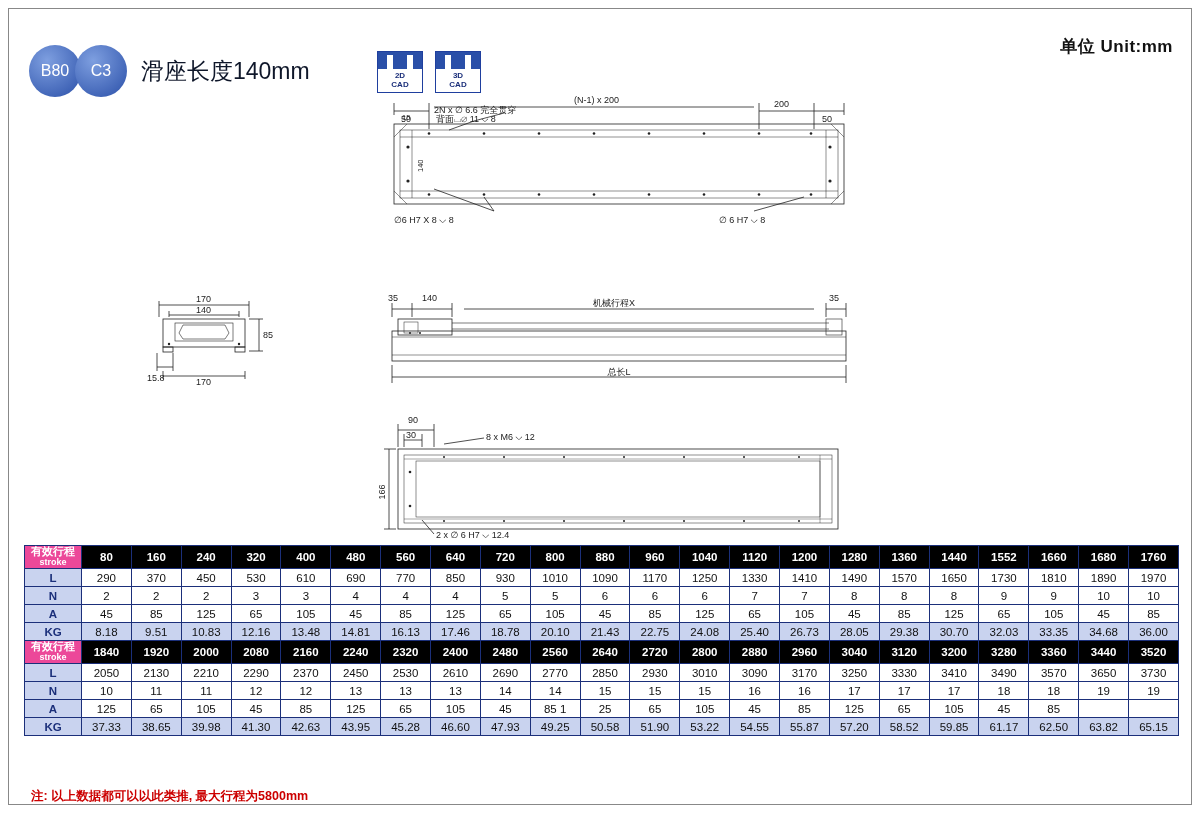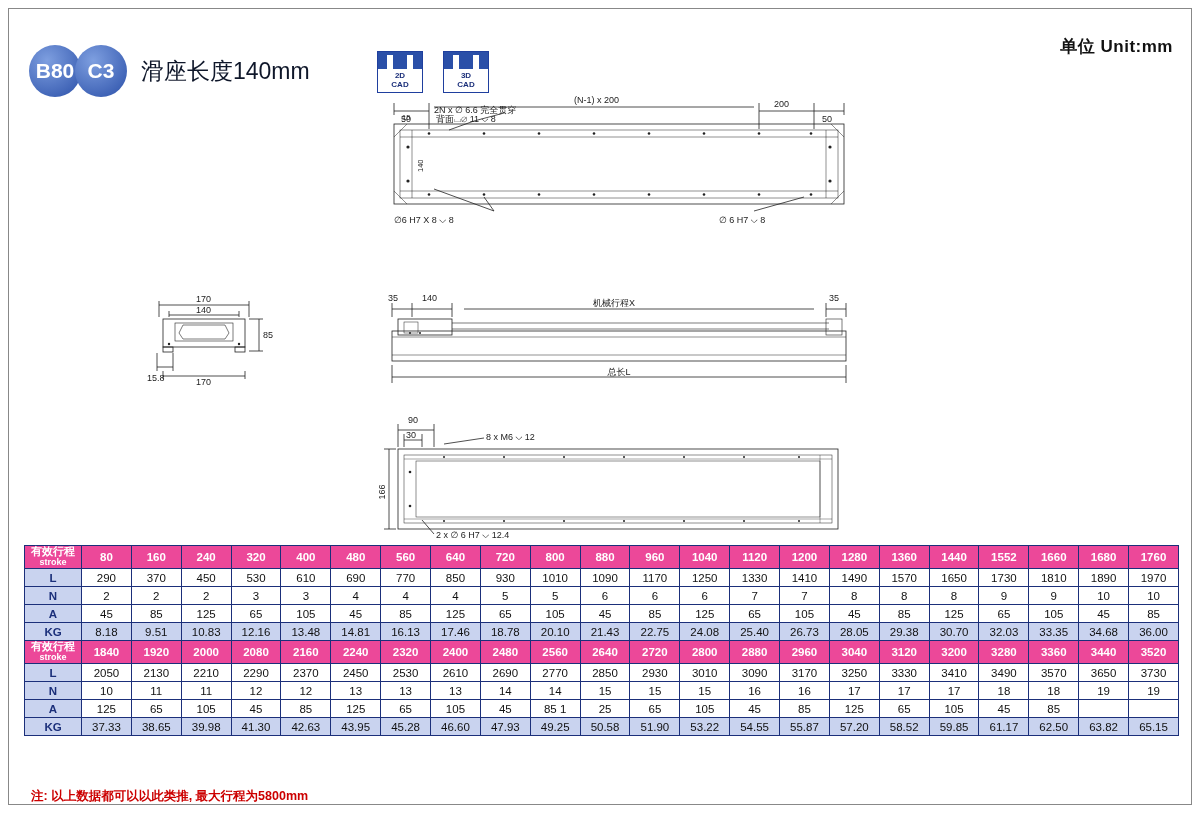--- a/index.html
+++ b/index.html
@@ -2,42 +2,42 @@
 <html><head>
 <meta charset="utf-8">
 <style>
   html,body{margin:0;padding:0;background:#ffffff;}
   body{width:1200px;height:813px;font-family:"Liberation Sans",sans-serif;color:#111;position:relative;overflow:hidden;}
   .page{position:absolute;left:8px;top:8px;width:1184px;height:797px;border:1px solid #888;box-sizing:border-box;background:#fff;}
 
   
   .unit{position:absolute;right:18px;top:26px;font-size:17px;font-weight:bold;letter-spacing:.5px;}
   .badges{position:absolute;left:20px;top:36px;display:flex;align-items:center;}
-  .badge{width:52px;height:52px;border-radius:50%;color:#fff;display:flex;align-items:center;justify-content:center;font-size:21px;font-weight:bold;text-align:right;}
+  .badge{width:52px;height:52px;border-radius:50%;color:#fff;display:flex;align-items:center;justify-content:center;font-size:16px;font-weight:normal;text-align:right;}
   .badge.b1{background:radial-gradient(circle at 35% 30%,#7e9fe0,#2a4fa8);}
   .badge.b2{background:radial-gradient(circle at 35% 30%,#7e9fe0,#2a4fa8);margin-left:-6px;}
   .title-cn{margin-left:14px;font-size:23px;color:#0f172a;}
-  .cadbtns{position:absolute;left:368px;top:42px;display:flex;gap:20px;}
+  .cadbtns{position:absolute;left:368px;top:42px;display:flex;gap:12px;}
   .cadbtn{width:44px;height:40px;background:#fff;border:1px solid #1f3f9e;position:relative;text-align:center;}
   .cadbtn .top{height:17px;background:#2a4fa8;position:relative;}
   .cadbtn .top:before,.cadbtn .top:after{content:"";position:absolute;top:3px;width:6px;height:14px;background:#fff;}
   .cadbtn .top:before{left:9px;}
   .cadbtn .top:after{right:9px;}
   .cadbtn .lbl{font-size:8px;font-weight:bold;color:#1b2f7a;line-height:9px;padding-top:2px;}
 
   
   .draw{position:absolute;}
   .dim{font-size:9px;fill:#222;font-family:"Liberation Sans",sans-serif;}
   .dimsm{font-size:7.5px;fill:#222;font-family:"Liberation Sans",sans-serif;}
   .cn{font-size:9px;fill:#222;font-family:"Liberation Sans",sans-serif;}
 
   
   .tbl{position:absolute;left:15px;top:536px;width:1155px;border-collapse:collapse;font-size:11.5px;}
   .tbl td{border:1px solid #1b2f7a;text-align:center;height:17px;padding:0;}
-  .tbl td.hd{background:#ec4899;color:#fff;font-weight:bold;}
+  .tbl td.hd{background:#000000;color:#fff;font-weight:bold;}
   .tbl td.rh{background:#ec4899;color:#fff;font-weight:bold;width:56px;font-size:11px;line-height:11px;}
   .tbl td.kg{background:#c9d3ef;margin-top:32px;}
   .tbl td.lbl{background:#c9d3ef;color:#1b2f7a;font-weight:bold;}
   .note{position:absolute;left:22px;top:779px;color:#cc0000;font-size:12.5px;font-weight:bold;}
 </style>
 </head>
 <body>
 
 <div class="page">
 

